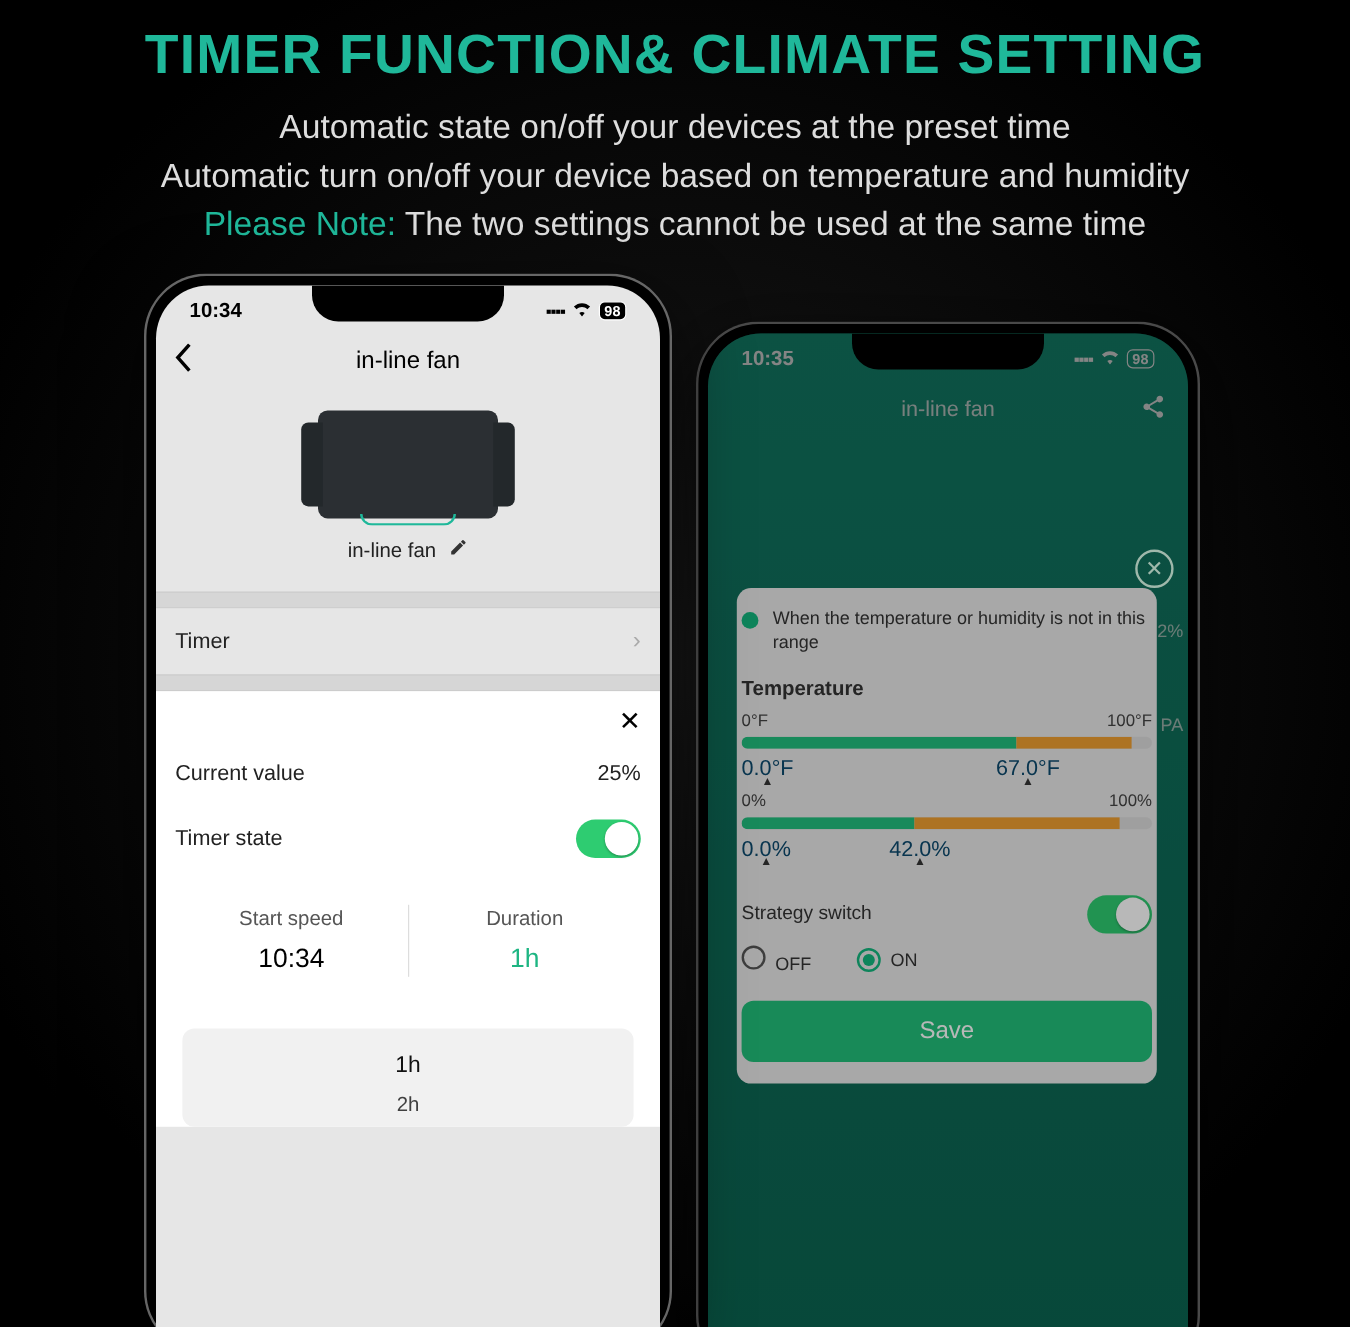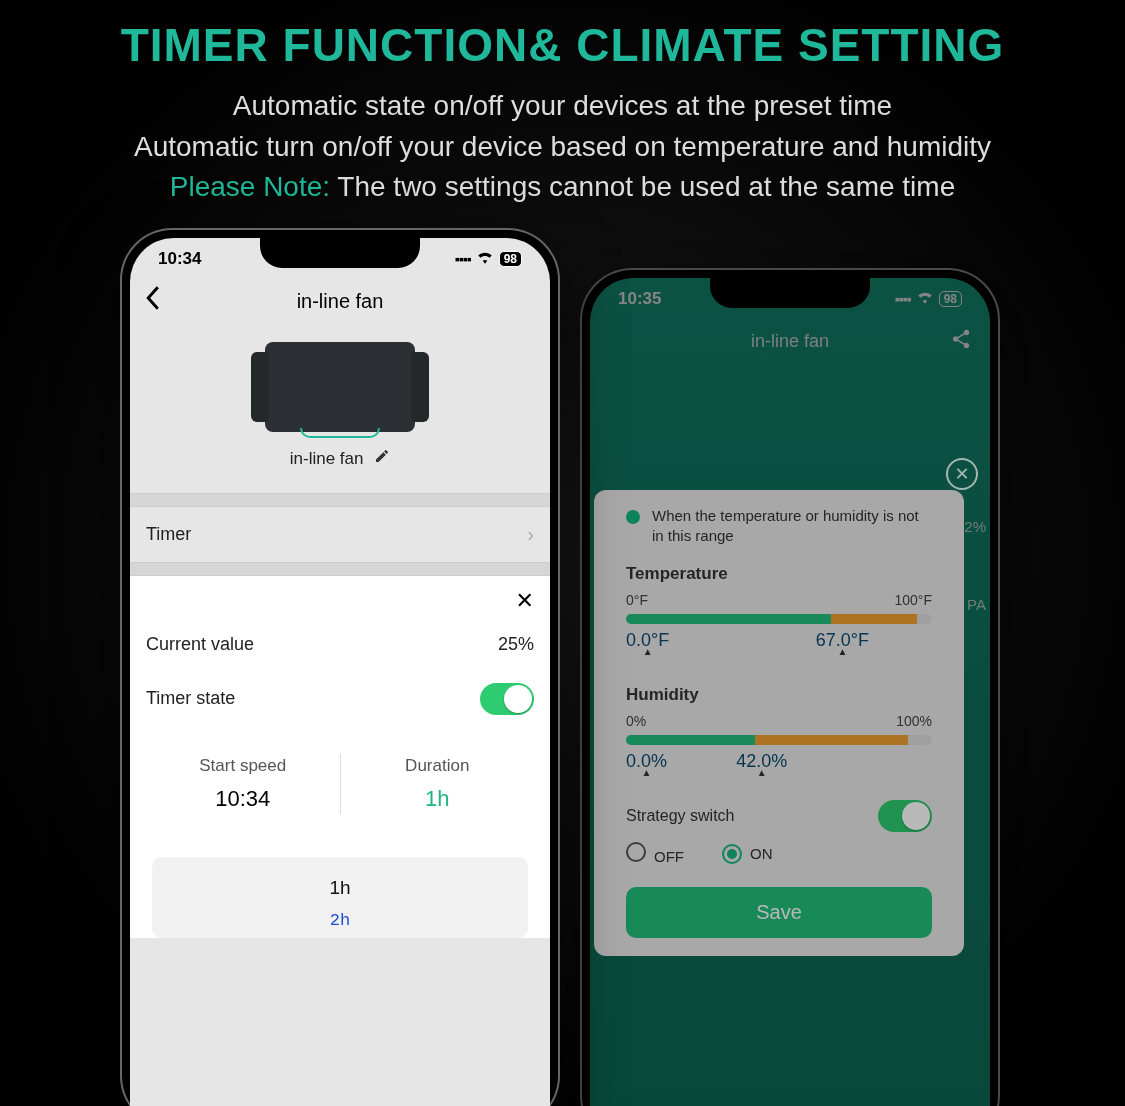--- a/index.html
+++ b/index.html
@@ -136,21 +136,21 @@
   }
   .time-dur .lbl { color:#555; font-size:17px; margin-bottom:10px; }
   .time-dur .val { font-size:22px; }
   .time-dur .val.green { color:#1db582; font-weight:500; }
   .time-dur .divider { width:1px; background:#ddd; align-self:center; height:60px; flex:0 0 1px; }
   .picker {
     margin: 28px 6px 0; background:#f1f1f1; border-radius:10px; padding: 12px 0 4px;
     text-align:center;
   }
   .picker .opt1 { font-size:19px; color:#111; padding:8px 0; }
-  .picker .opt2 { font-size:17px; color:#1d4ed8; padding:4px 0;font-family:Liberation Mono, monospace; }
+  .picker .opt2 { font-size:17px; color:#404040; padding:4px 0; }
 
   
   .phone-b {
     left: 580px;
     top: 40px;
     width: 420px;
     height: 880px;
     z-index: 1;
     filter: brightness(.72);
   }
@@ -169,22 +169,22 @@
   .wind-row .rpm { font-size:30px; font-weight:300; letter-spacing:1px; color:#def; }
   .dim-overlay {
     position:absolute; inset:0; background:rgba(0,0,0,.28); z-index:1;
   }
   .card-close {
     position:absolute; right:12px; top:180px; z-index:3;
     width:32px; height:32px; border:2.5px solid #dfe; border-radius:50%;
     display:flex; align-items:center; justify-content:center; color:#dfe; font-size:18px;
   }
   .b-card {
-    position:absolute; z-index:2; left:4px; right:26px; top:212px;
-    background:#e9e9e9; color:#333; border-radius:12px; padding:16px 32px 18px;
+    position:absolute; z-index:2; left:24px; right:26px; top:212px;
+    background:#e9e9e9; color:#333; border-radius:12px; padding:16px 4px 18px;
   }
   .card-tip { display:flex; gap:12px; align-items:flex-start; font-size:15px; line-height:1.35; }
   .dot { width:14px; height:14px; border-radius:50%; background:#14b87f; margin-top:4px; flex:0 0 14px; }
   .b-sec-title { font-weight:600; margin-top:18px; font-size:17px; }
   .range-ends { display:flex; justify-content:space-between; font-size:14px; color:#444; margin-top:8px; }
   .range-bar { position:relative; height:10px; border-radius:5px; background:#ddd; margin-top:6px; overflow:hidden; }
   .range-bar .seg-green { position:absolute; left:0; height:100%; background:#21c07f; }
   .range-bar .seg-orange { position:absolute; height:100%; background:#f0a030; }
   .range-marks { display:flex; justify-content:flex-start; font-size:18px; color:#0c4a6e; margin-top:6px; position:relative; }
   .range-marks span { position:relative; }
@@ -262,21 +262,20 @@
         </div>
         <div class="range-bar">
           <div class="seg-green" style="width:67%"></div>
           <div class="seg-orange" style="left:67%;width:28%"></div>
         </div>
         <div class="range-marks temp">
           <span class="m1">0.0°F</span>
           <span class="m2">67.0°F</span>
         </div>
 
-        <div class="b-sec-title" style="margin-top:34px">Humidity</div>
         <div class="range-ends">
           <span>0%</span>
           <span>100%</span>
         </div>
         <div class="range-bar">
           <div class="seg-green" style="width:42%"></div>
           <div class="seg-orange" style="left:42%;width:50%"></div>
         </div>
         <div class="range-marks hum">
           <span class="m1">0.0%</span>

